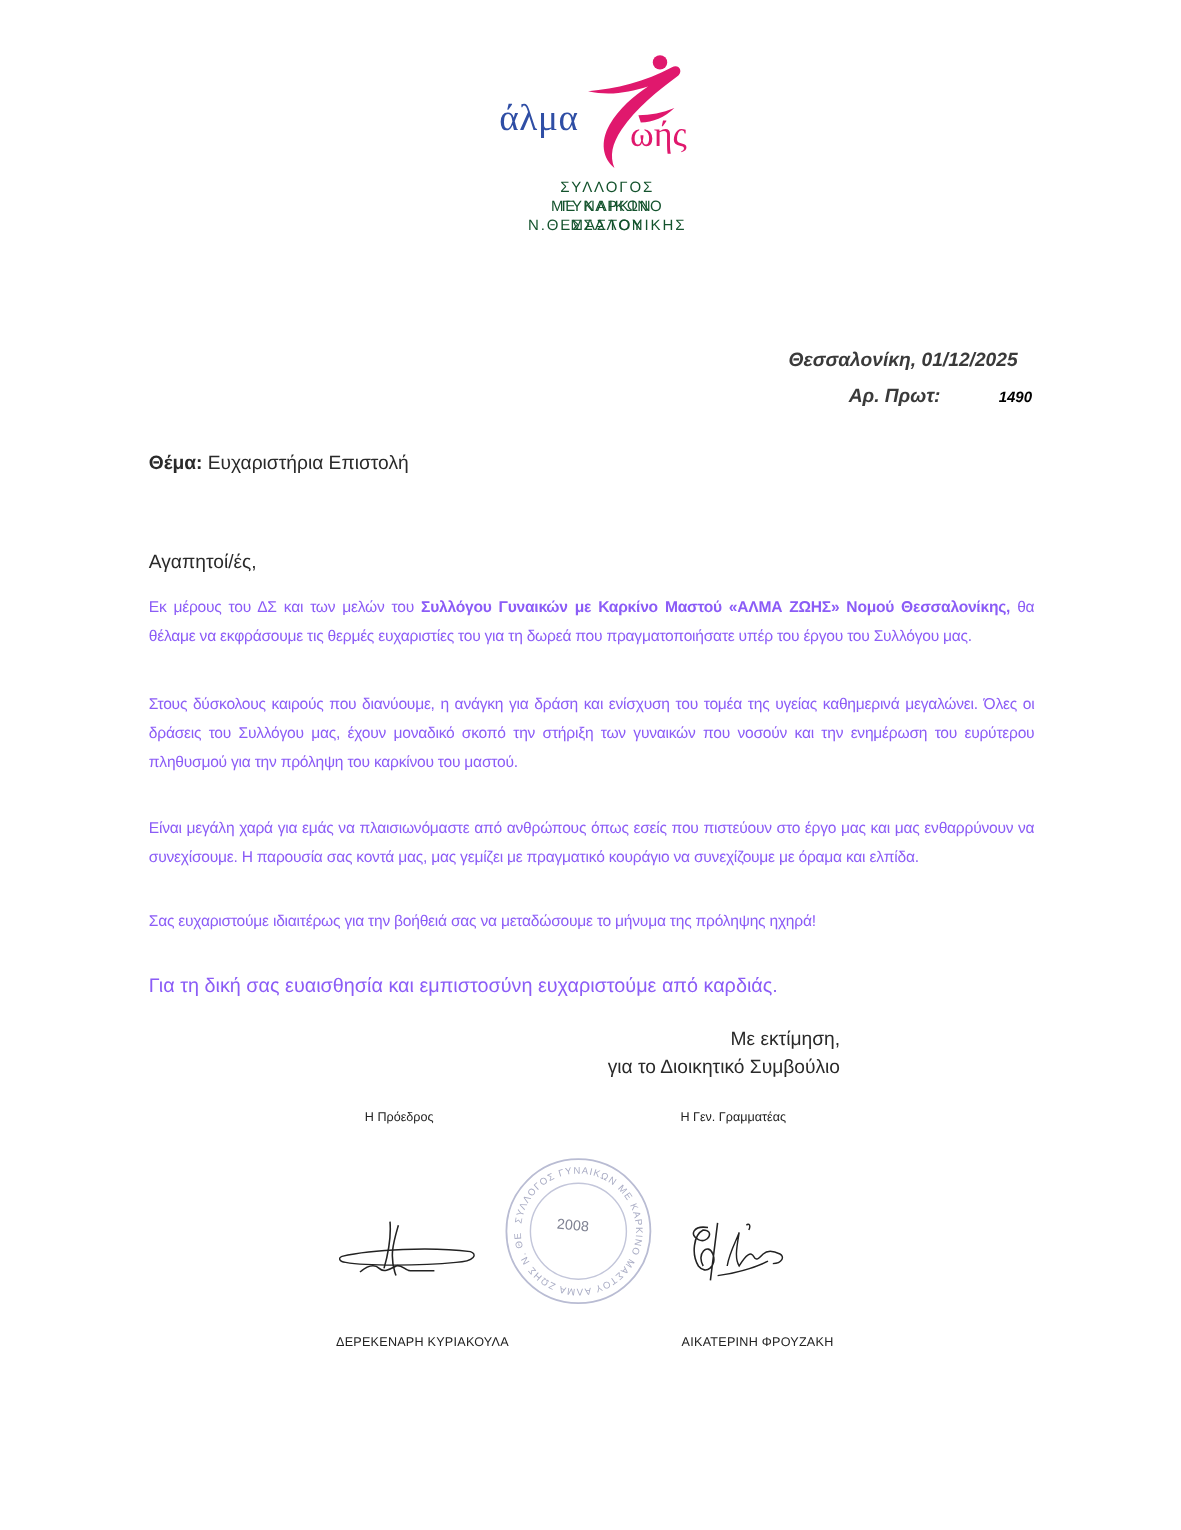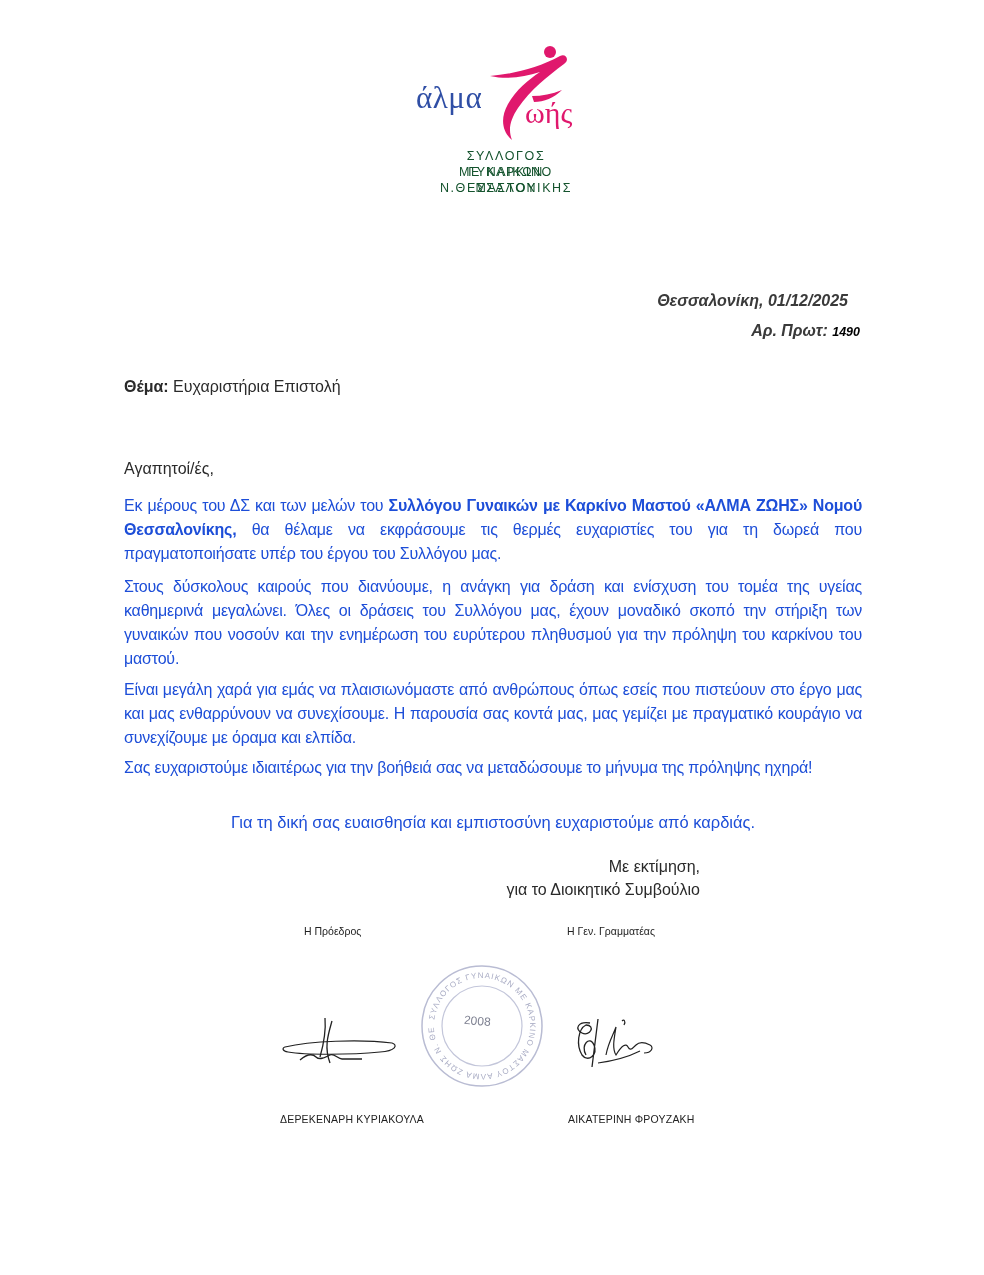--- a/index.html
+++ b/index.html
@@ -9,31 +9,31 @@
   
   .logo { left: 425px; top: 42px; width: 170px; height: 155px; }
   .logo-alma { left: 416px; top: 80px; font-family: "Liberation Serif", serif; font-size: 31px; color: #2f4ea5; letter-spacing: 0.5px; }
   .logo-zois { left: 525px; top: 96px; font-family: "Liberation Serif", serif; font-size: 30px; color: #e0186d; }
   .logo-figure { left: 488px; top: 44px; width: 90px; height: 100px; }
   .logo-sub { left: 431px; width: 150px; font-size: 12.5px; color: #14532d; letter-spacing: 1.6px; text-align: center; line-height: 16px; }
 
   
   .date { right: 136px; top: 292px; font-size: 16px; font-style: italic; font-weight: bold; color: #3a3a3a; text-align: center; }
   .proto { right: 124px; top: 322px; font-size: 16px; font-style: italic; font-weight: bold; color: #3a3a3a; text-align: right; }
-  .proto .num { font-size: 12.5px; color: #000; font-style: italic; }
+  .proto .num { font-size: 12.5px; color: #000; font-style: italic; margin-left: 44px; }
 
   .subject { left: 124px; top: 378px; font-size: 16px; color: #2a2a2a; }
   .subject b { font-weight: bold; text-align: center; }
 
   .greeting { left: 124px; top: 460px; font-size: 16px; color: #2a2a2a; }
 
-  .para { left: 124px; width: 738px; font-size: 16px; line-height: 24px; text-align: justify; color: #1d4ed8; font-family: "Liberation Sans", sans-serif; letter-spacing: -0.2px; }
+  .para { left: 124px; width: 738px; font-size: 13px; line-height: 24px; text-align: justify; color: #8b5cf6; font-family: "Liberation Sans", sans-serif; letter-spacing: -0.2px; }
   .para b { font-weight: bold; }
 
-  .center-line { left: 124px; width: 738px; text-align: center; font-size: 16.5px; color: #1d4ed8; }
+  .center-line { left: 124px; width: 738px; text-align: left; font-size: 16.5px; color: #8b5cf6; }
 
   .closing { left: 280px; width: 420px; text-align: right; font-size: 16px; line-height: 23px; color: #2a2a2a; }
 
   .role { font-size: 10.5px; color: #222; }
   .name { font-size: 10.5px; color: #222; letter-spacing: 0.2px; }
 
   .sig { }
   .stamp { left: 418px; top: 962px; width: 128px; height: 128px; }
 </style>
 </head>

